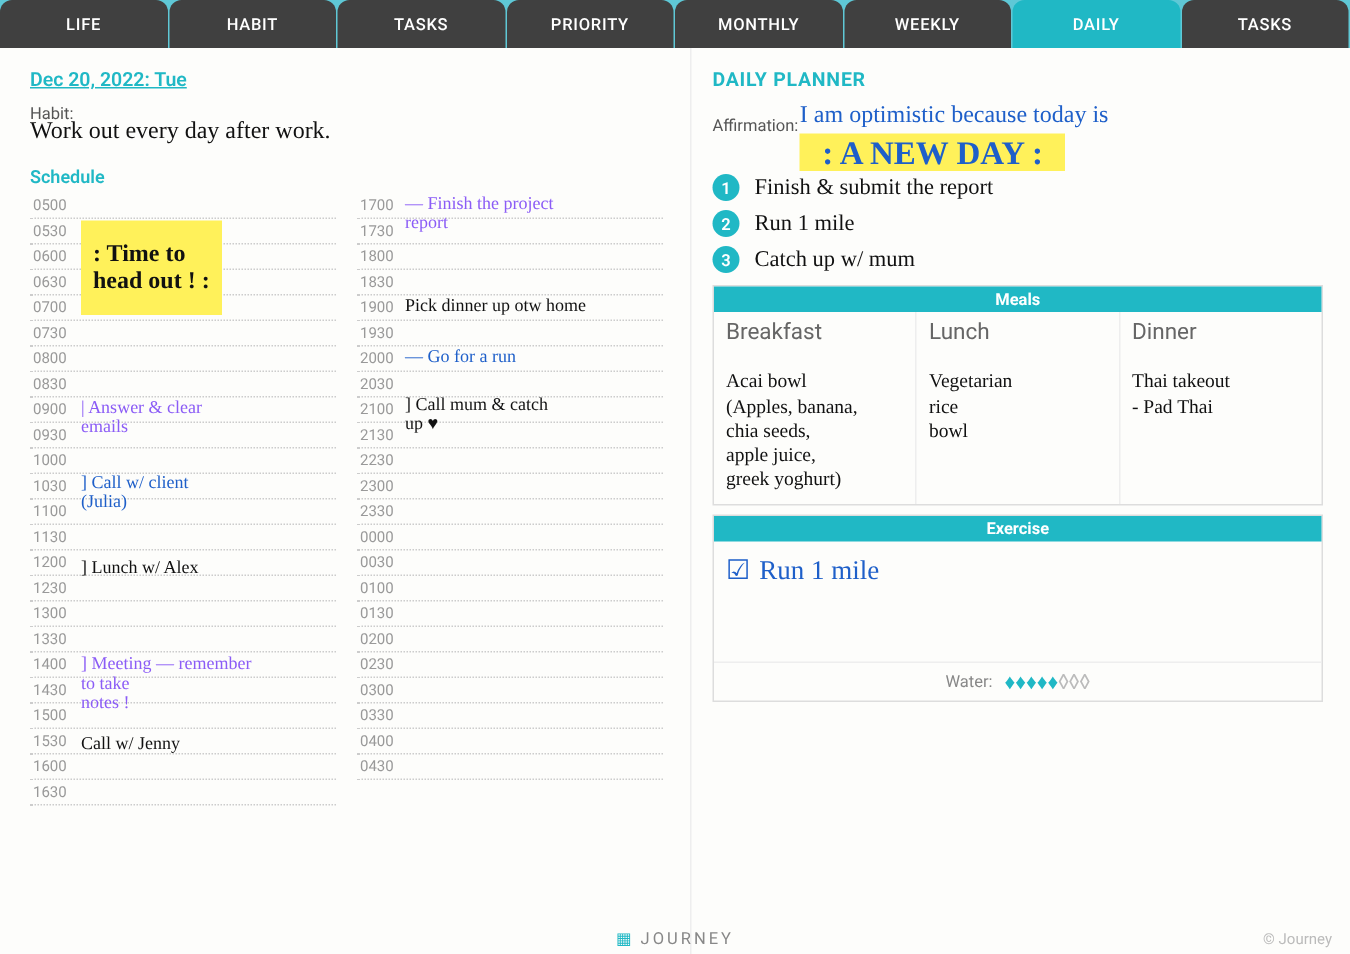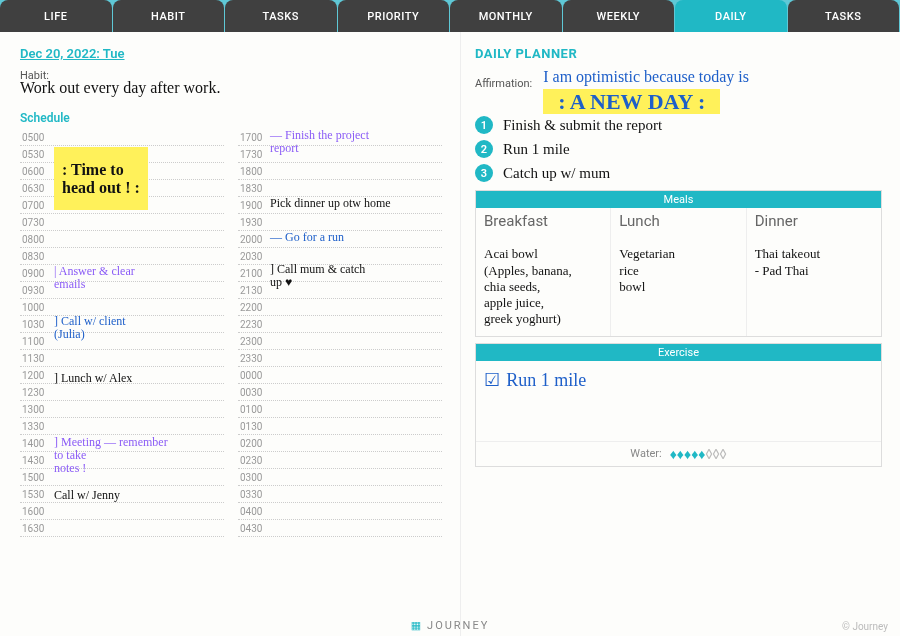--- a/index.html
+++ b/index.html
@@ -12,28 +12,28 @@
 .right{flex:1;padding:14px 18px 8px 14px;position:relative;border-left:1px solid #eee}
 .date{color:#20b8c5;font-size:13px;font-weight:600;text-decoration:underline;text-decoration-color:#20b8c5}
 .label{font-size:11px;color:#555;margin-top:8px}
 .habit-text{font-family:"Comic Sans MS","Marker Felt",cursive;font-size:16px;color:#111;margin-top:-3px}
 .section-h{color:#20b8c5;font-size:12px;font-weight:600;margin-top:14px;margin-bottom:4px}
 .schedule{display:flex;gap:14px;font-size:10px;color:#888}
 .schedule-col{flex:1}
 .srow{height:17px;border-bottom:1px dotted #ccc;display:flex;align-items:center;padding-left:2px}
 .stime{width:32px;font-size:10px;color:#999}
 .title{color:#20b8c5;font-size:13px;font-weight:700;letter-spacing:0.5px}
-.affirm-row{display:flex;align-items:flex-start;margin-top:6px;gap:11px}
+.affirm-row{display:flex;align-items:flex-start;margin-top:6px;gap:1px}
 .affirm-text{position:relative;font-family:"Comic Sans MS","Marker Felt",cursive;color:#1e5fc9;font-size:16px;line-height:1.3}
 .hl{background:#fff15a;padding:0 15px}
 .goal{display:flex;align-items:center;gap:10px;margin-bottom:6px}
 .gnum{width:18px;height:18px;border-radius:50%;background:#20b8c5;color:#fff;font-size:11px;font-weight:600;display:flex;align-items:center;justify-content:center}
 .gtext{font-family:"Comic Sans MS","Marker Felt",cursive;font-size:15px;color:#111}
 .meals{border:1px solid #ddd;margin-top:8px}
-.mhead{background:#20b8c5;color:#fff;text-align:center;font-size:11px;font-weight:400;padding:2px}
+.mhead{background:#20b8c5;color:#fff;text-align:center;font-size:11px;font-weight:700;padding:2px}
 .mcols{display:flex}
 .mcol{flex:1;padding:4px 8px 8px;border-right:1px solid #eee;min-height:105px}
 .mcol:last-child{border-right:none}
 .mlabel{text-align:left;font-size:15px;color:#666;margin-bottom:16px}
 .mtext{font-family:"Comic Sans MS","Marker Felt",cursive;font-size:13px;color:#111;line-height:1.25}
 .exercise{border:1px solid #ddd;margin-top:6px}
 .ebody{padding:8px;min-height:80px;font-family:"Comic Sans MS","Marker Felt",cursive;font-size:18px;color:#1e5fc9}
 .water{display:flex;align-items:center;justify-content:center;gap:8px;padding:4px;font-size:11px;color:#888;border-top:1px solid #eee}
 .drop{font-size:14px}
 .drop.full{color:#20b8c5}
@@ -168,23 +168,20 @@
           <div class="srow">
             <span class="stime">2030</span>
           </div>
           <div class="srow">
             <span class="stime">2100</span>
           </div>
           <div class="srow">
             <span class="stime">2130</span>
           </div>
           <div class="srow">
-            <span class="stime">2200</span>
-          </div>
-          <div class="srow">
             <span class="stime">2230</span>
           </div>
           <div class="srow">
             <span class="stime">2300</span>
           </div>
           <div class="srow">
             <span class="stime">2330</span>
           </div>
           <div class="srow">
             <span class="stime">0000</span>

